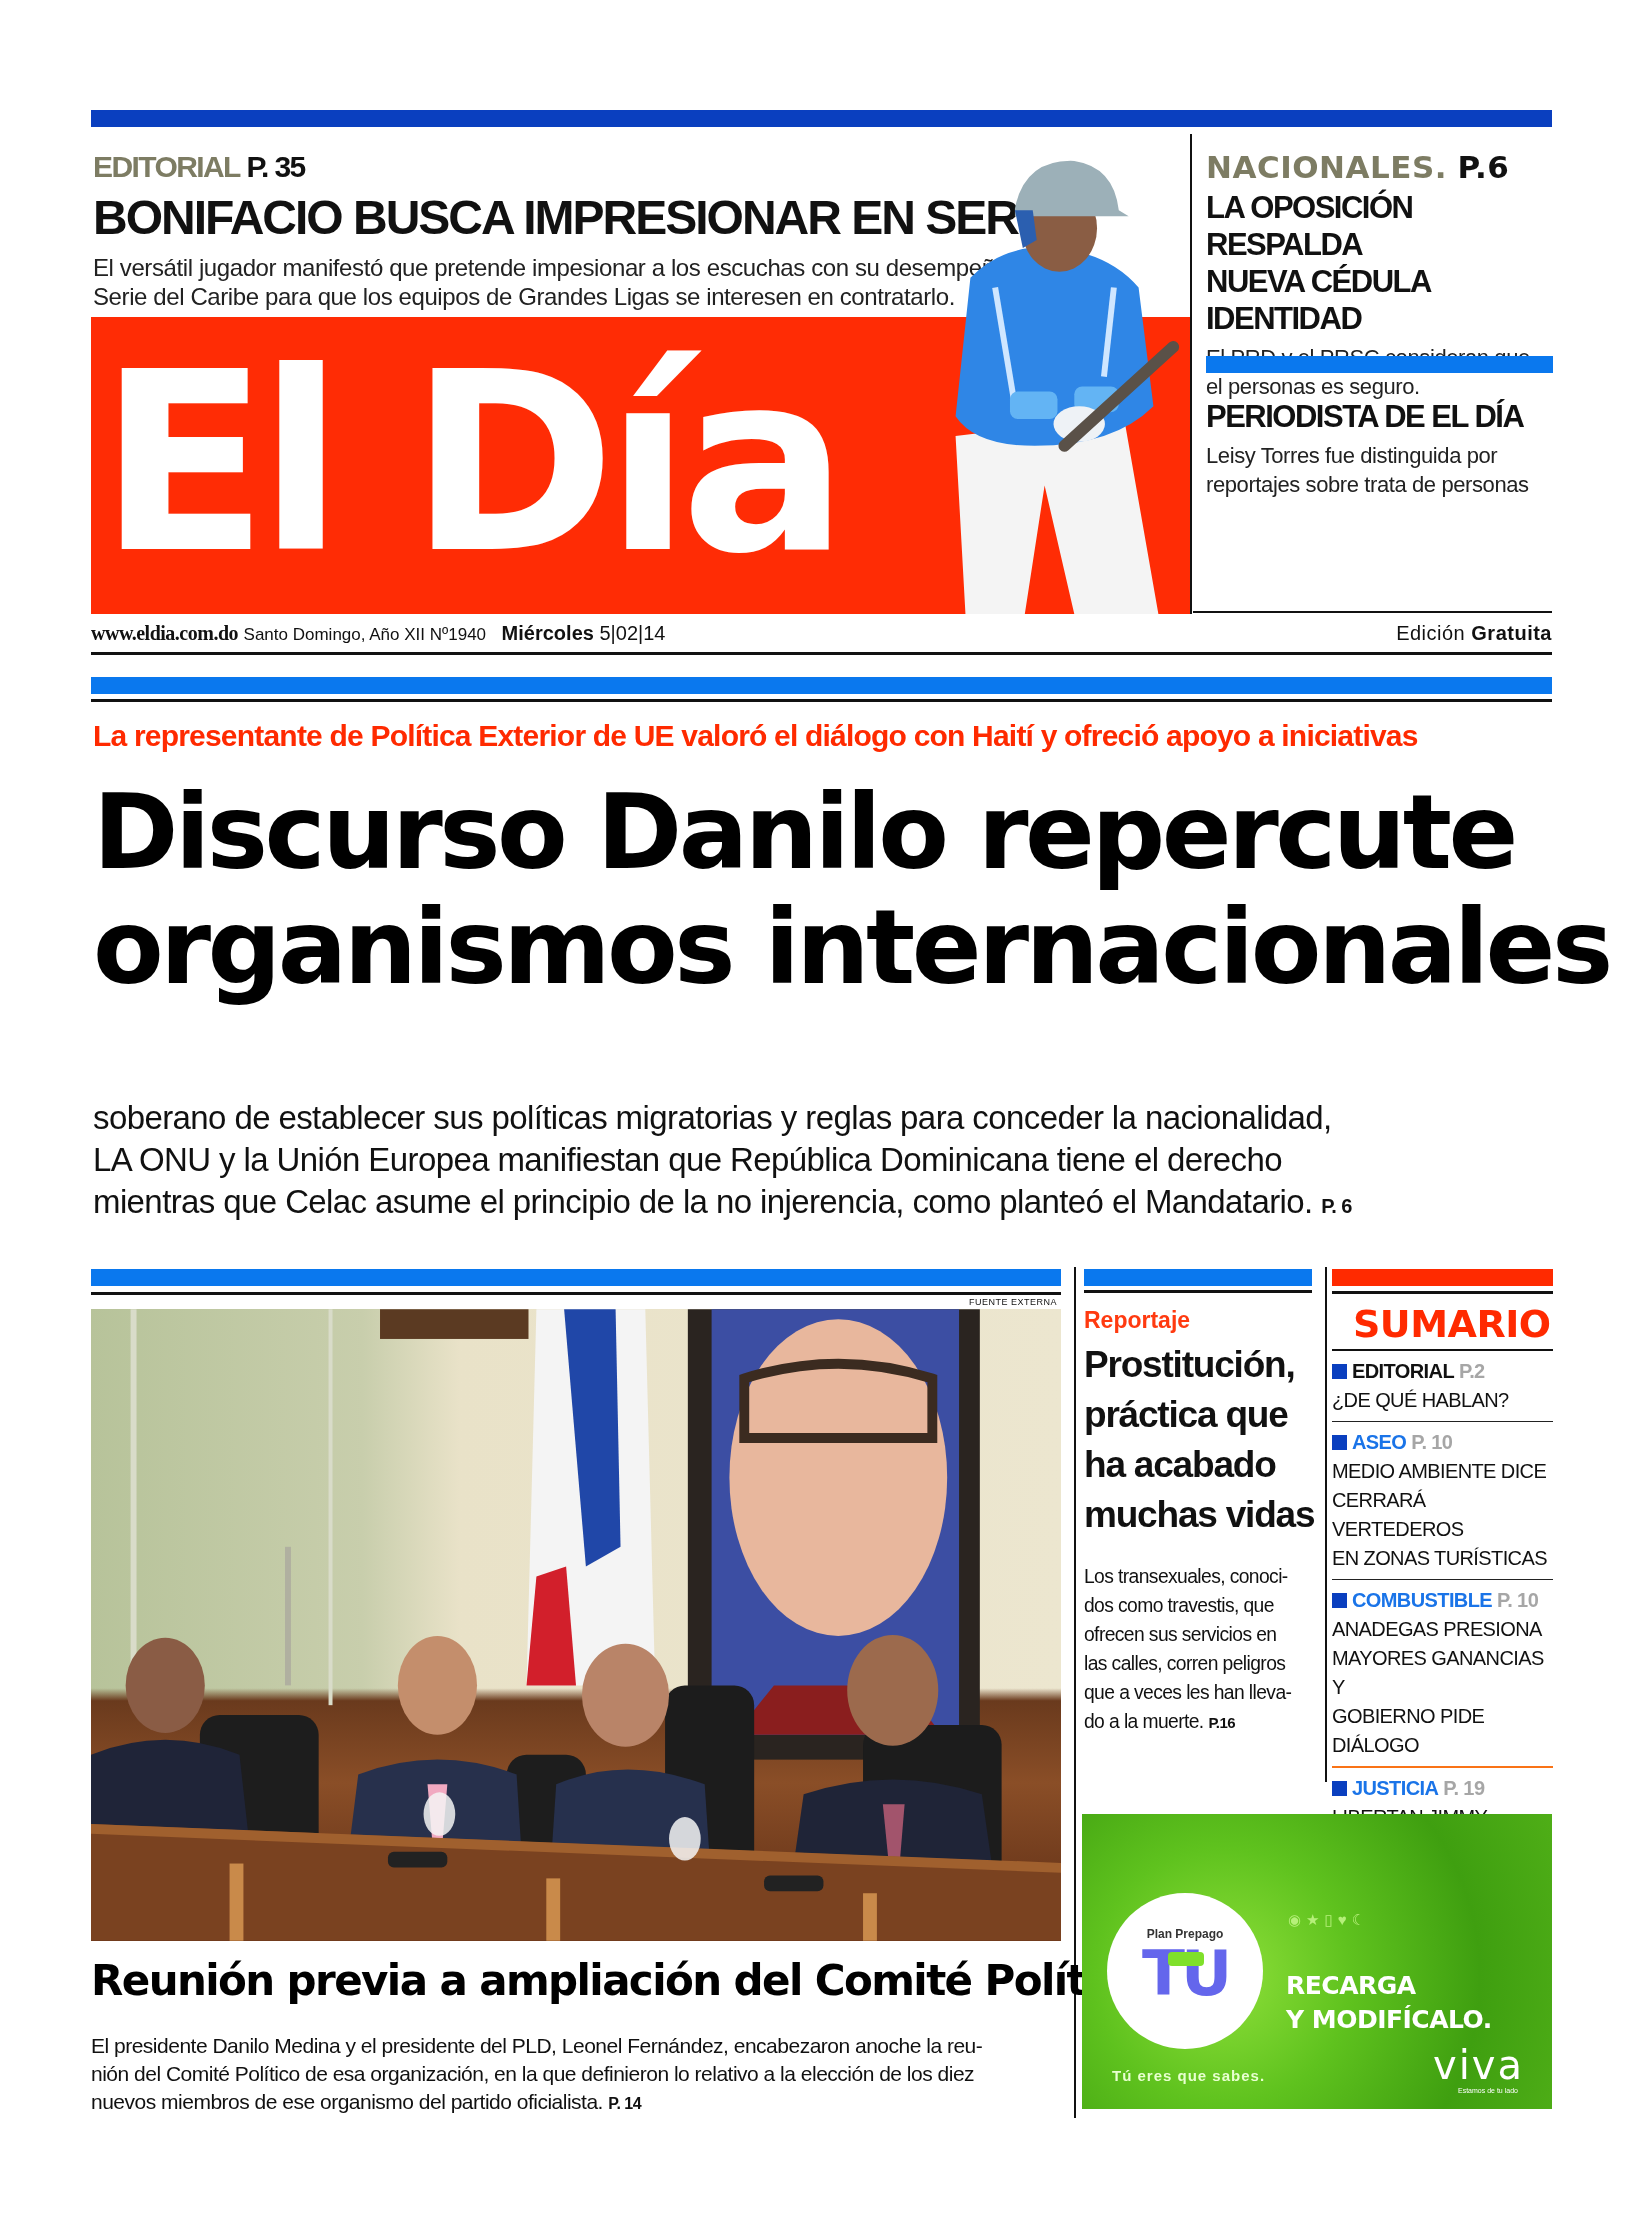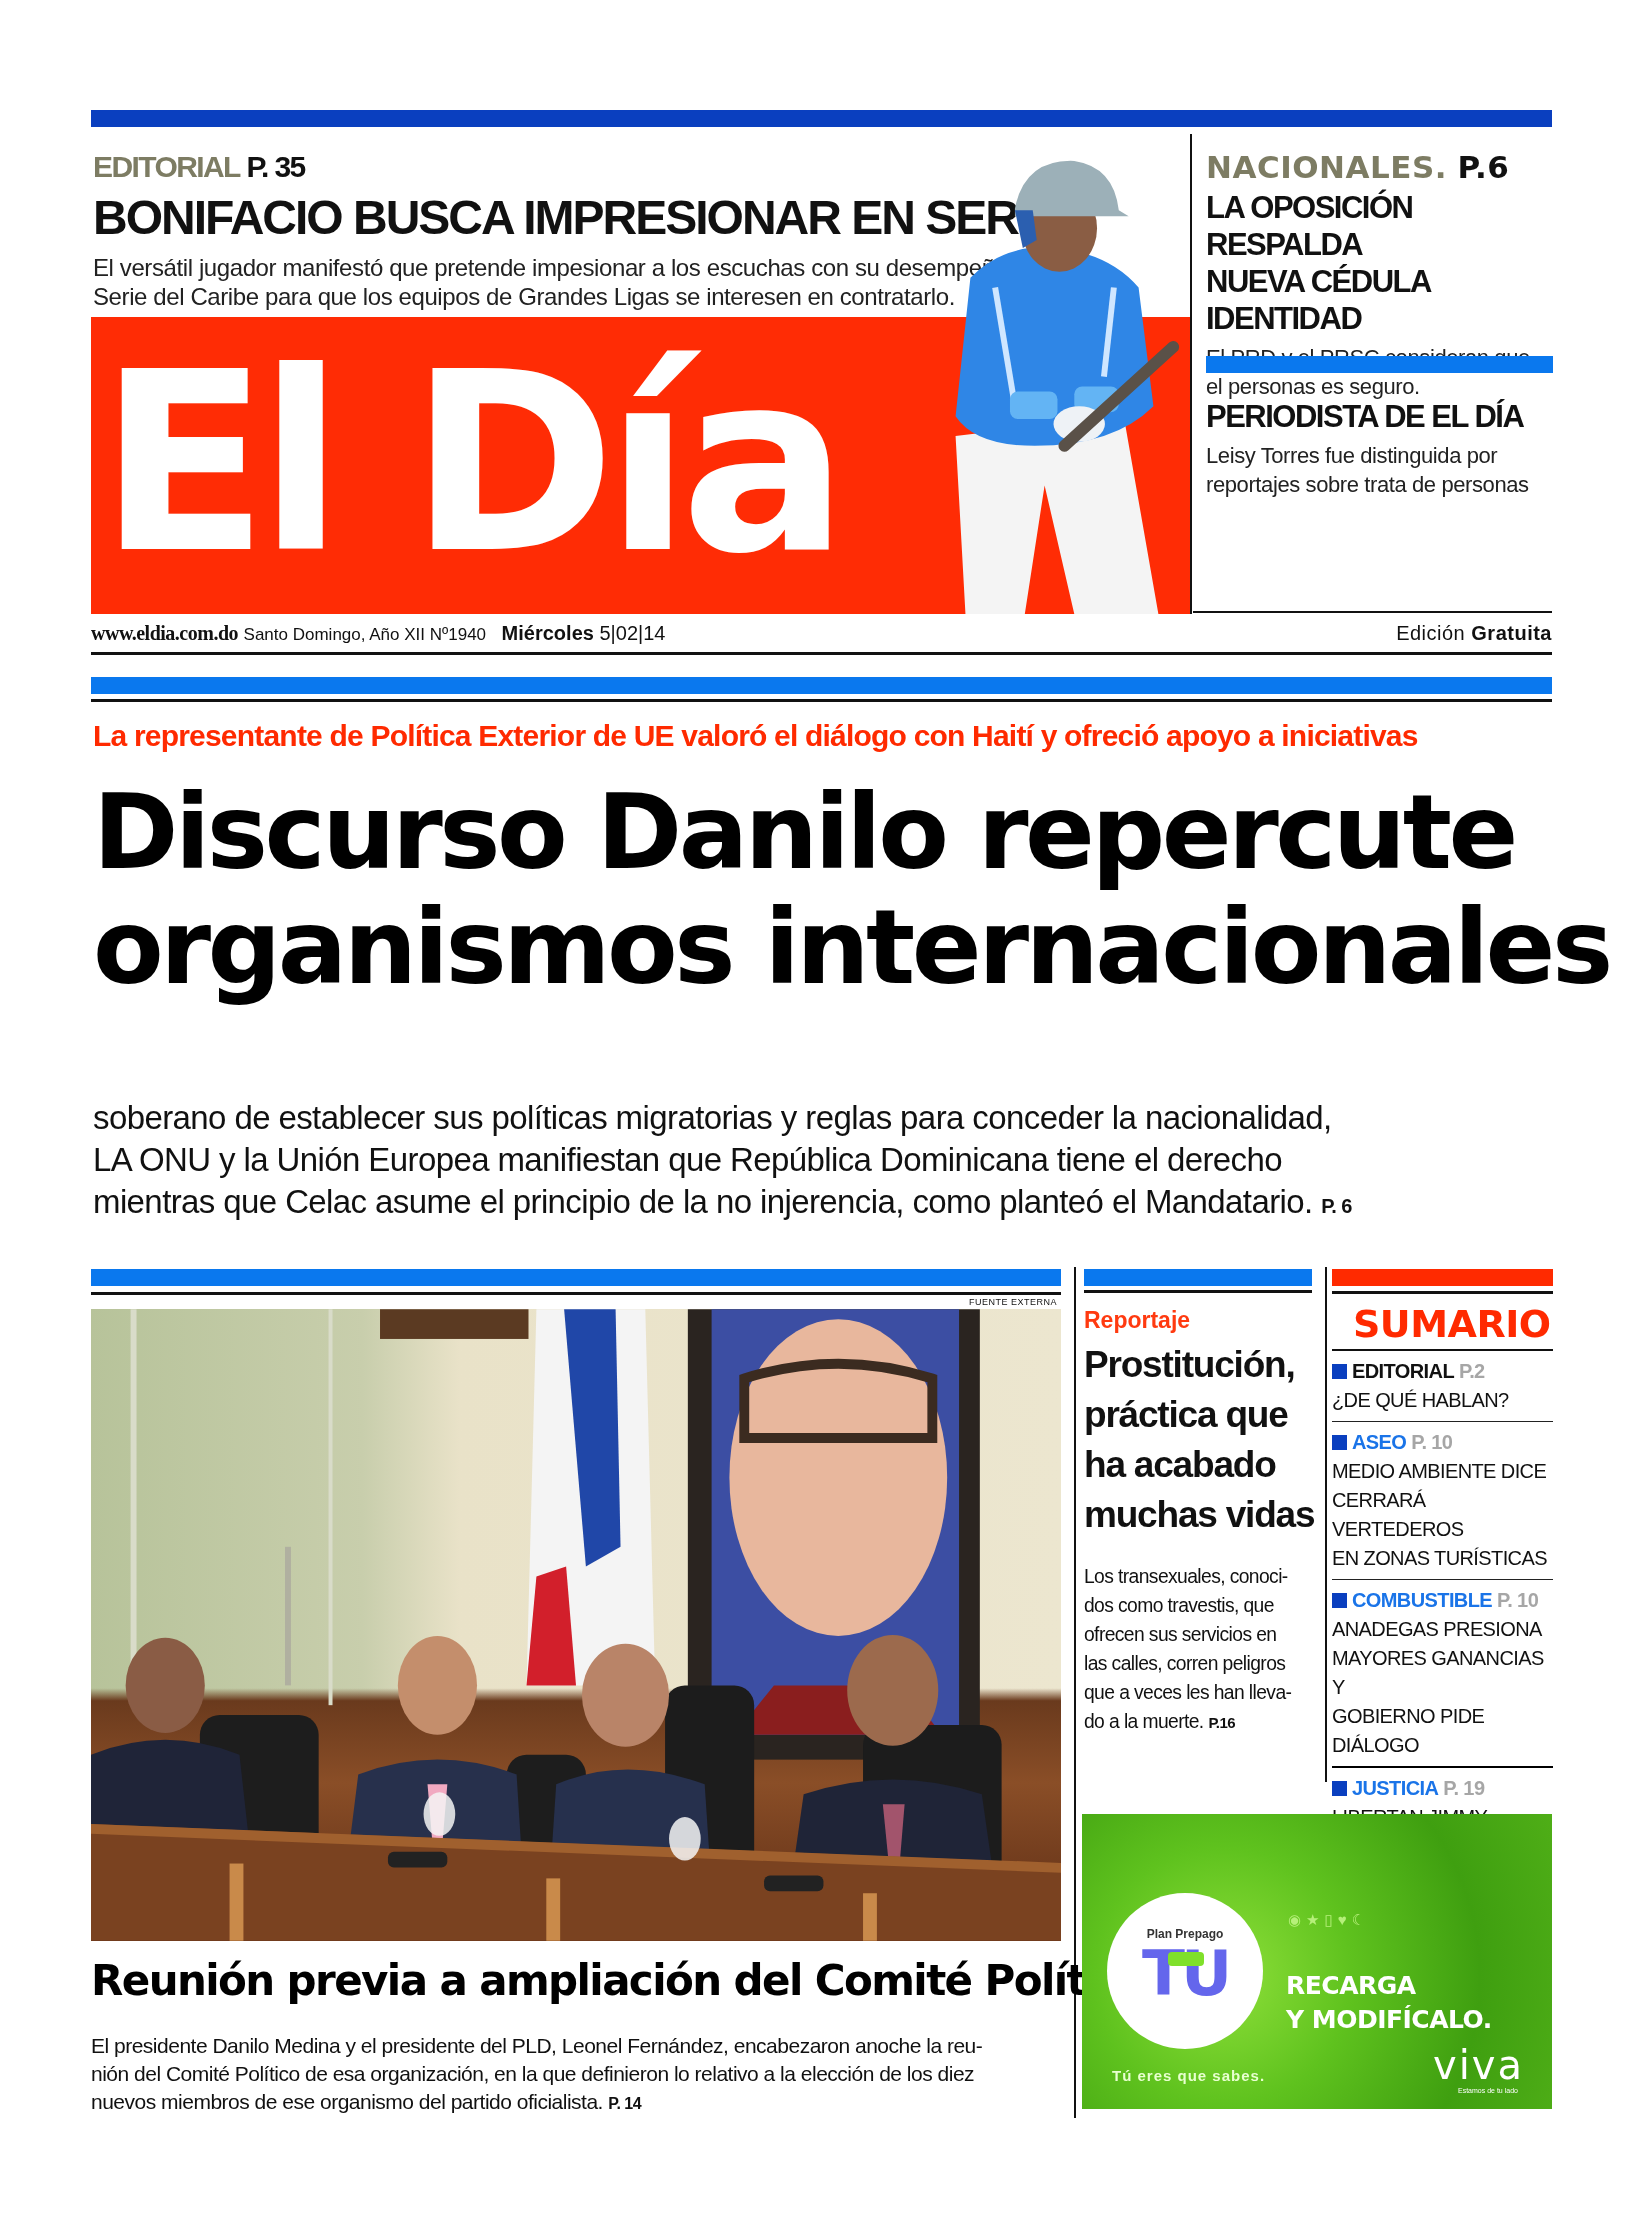--- a/index.html
+++ b/index.html
@@ -247,21 +247,21 @@
     <div>¿DE QUÉ HABLAN?</div>
   </div>
 
   <div class="sum-item" style="padding:6px 0 6px 0; border-bottom:1px solid #222;">
     <div><span class="sum-sq"></span><span class="sum-label" style="color:#1a74e8;">ASEO</span> <span class="sum-page">P. 10</span></div>
     <div>MEDIO AMBIENTE DICE</div>
     <div>CERRARÁ VERTEDEROS</div>
     <div>EN ZONAS TURÍSTICAS</div>
   </div>
 
-  <div class="sum-item" style="padding:6px 0 6px 0; border-bottom:2px solid #000000;">
+  <div class="sum-item" style="padding:6px 0 6px 0; border-bottom:2px solid #f97316;">
     <div><span class="sum-sq"></span><span class="sum-label" style="color:#1a74e8;">COMBUSTIBLE</span> <span class="sum-page">P. 10</span></div>
     <div>ANADEGAS PRESIONA</div>
     <div>MAYORES GANANCIAS Y</div>
     <div>GOBIERNO PIDE DIÁLOGO</div>
   </div>
 
   <div class="sum-item" style="padding:6px 0 6px 0;">
     <div><span class="sum-sq"></span><span class="sum-label" style="color:#1a74e8;">JUSTICIA</span> <span class="sum-page">P. 19</span></div>
     <div>LIBERTAN JIMMY BAUER</div>
   </div>

